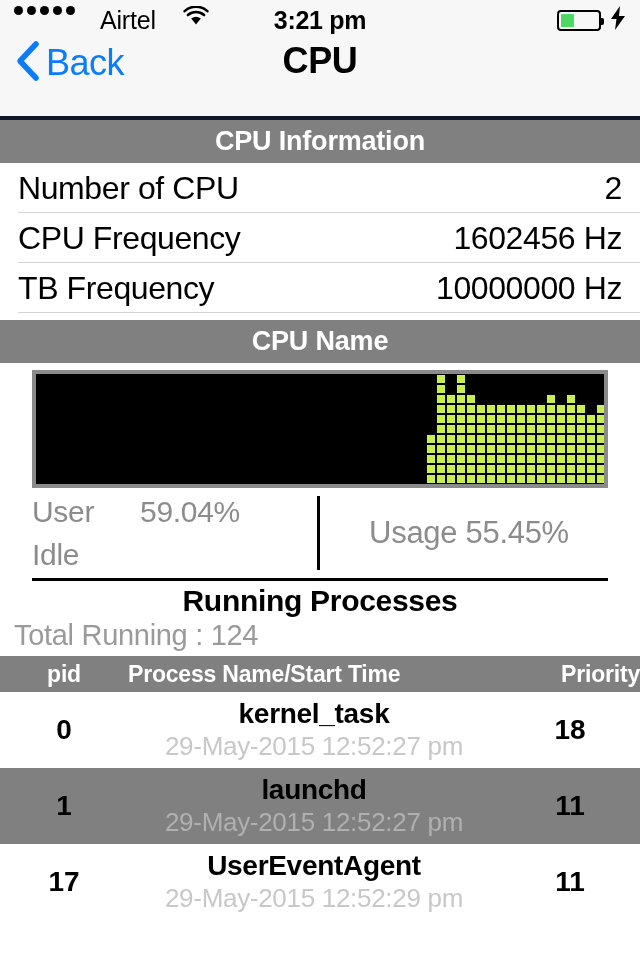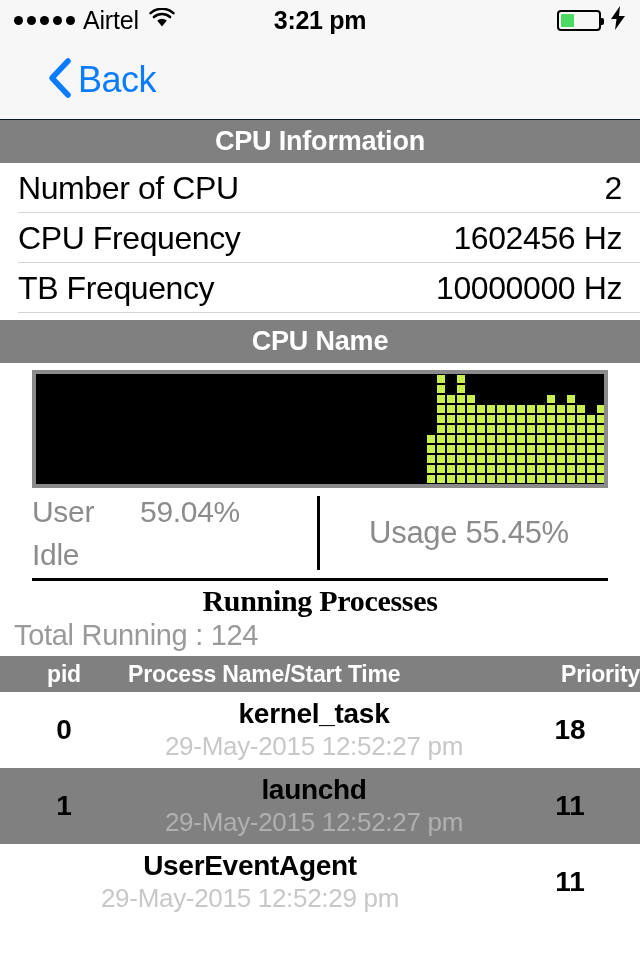--- a/index.html
+++ b/index.html
@@ -26,22 +26,22 @@
     height: 40px;
     background: #f7f7f7;
     display: flex;
     align-items: center;
     padding: 0 14px;
     box-sizing: border-box;
     position: relative;
   }
   .status-left {
     display: flex;
-    align-items: center;
-    gap: 8px;
+    align-items: flex-start;
+    gap: 25px;
   }
   .signal-dots {
     display: flex;
     align-items: center;
     gap: 4px;
   }
   .signal-dots i {
     display: block;
     width: 9px;
     height: 9px;
@@ -93,26 +93,25 @@
     height: 7px;
     background: #000;
     border-radius: 0 2px 2px 0;
   }
   .bolt { margin-left: 6px; }
 
   
   .nav-bar {
     height: 80px;
     background: #f7f7f7;
-    border-bottom: 1px solid #0f172a;
-    position: relative;
-    display: flex;
-    align-items: center;
-    box-sizing: border-box;
-    padding-left: 32px;
+    border-bottom: 4px solid #0f172a;
+    position: relative;
+    display: flex;
+    align-items: flex-start;
+    box-sizing: border-box;
   }
   .back-button {
     display: flex;
     align-items: center;
     gap: 6px;
     padding-left: 14px;
     cursor: pointer;
     position: relative;
     z-index: 2;
   }
@@ -262,21 +261,20 @@
     background: #000;
     margin: 0 32px;
   }
   .rp-title {
     text-align: center;
     font-size: 30px;
     font-weight: bold;
     color: #000;
     letter-spacing: -0.3px;
     padding-top: 3px;
-    font-family: Liberation Serif, serif;
   }
   .rp-total {
     font-size: 29px;
     color: #9a9a9a;
     letter-spacing: -0.3px;
     padding: 1px 0 4px 14px;
   }
 
   
   .table-header {
@@ -370,20 +368,21 @@
 
   <div class="nav-bar">
     <div class="back-button">
       <span>
         <svg width="26" height="42" viewBox="0 0 26 42">
           <path d="M22 4 L6 21 L22 38" stroke="#0a7cff" stroke-width="5.5" fill="none" stroke-linecap="round" stroke-linejoin="round"></path>
         </svg>
       </span>
       <span class="back-label">Back</span>
     </div>
+    <div class="nav-title">CPU</div>
   </div>
 
   <div class="section-header">CPU Information</div>
 
   <div class="info-row">
     <span class="info-label">Number of CPU</span>
     <span class="info-value">2</span>
   </div>
   <div class="info-row">
     <span class="info-label">CPU Frequency</span>
@@ -679,20 +678,21 @@
   <div class="proc-row dark">
     <div class="proc-pid">1</div>
     <div class="proc-mid">
       <span class="proc-name">launchd</span>
       <span class="proc-time">29-May-2015 12:52:27 pm</span>
     </div>
     <div class="proc-prio">11</div>
   </div>
 
   <div class="proc-row light">
+    <div class="proc-pid">17</div>
     <div class="proc-mid">
       <span class="proc-name">UserEventAgent</span>
       <span class="proc-time">29-May-2015 12:52:29 pm</span>
     </div>
     <div class="proc-prio">11</div>
   </div>
 
 </div>
 
 </body></html>

